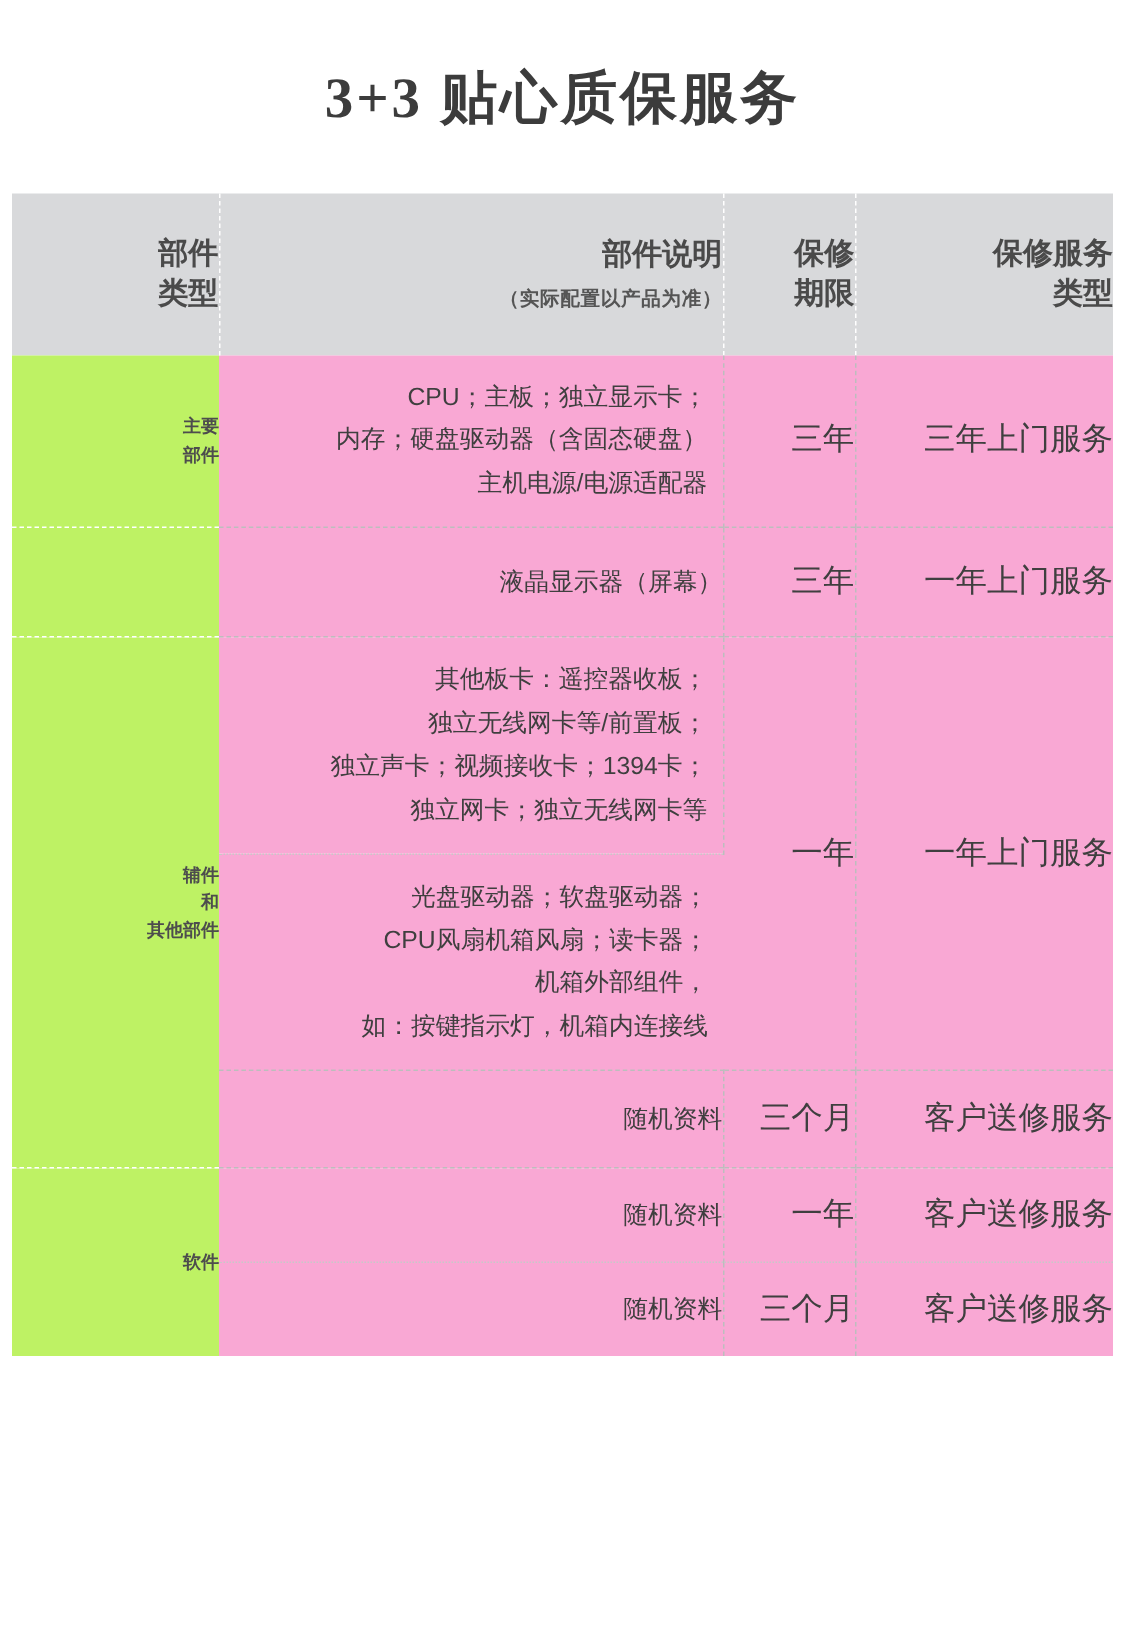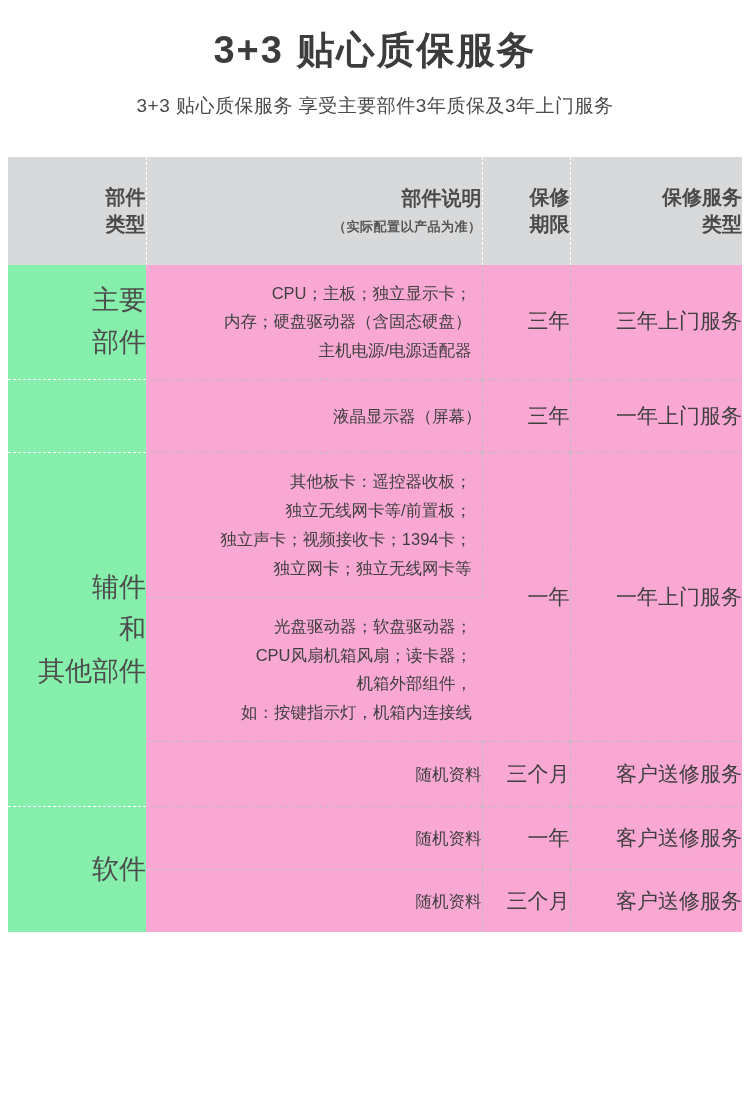--- a/index.html
+++ b/index.html
@@ -14,22 +14,23 @@
     color: #3a3a3a;
     overflow: hidden;
   }
   .page {
     width: 750px;
     height: 1097px;
     position: relative;
     box-sizing: border-box;
   }
   .header {
-    padding-top: 27px;
+    padding-top: 43px;
     text-align: center;
+    font-family: Liberation Serif, serif;
   }
   .title {
     font-size: 38px;
     font-weight: bold;
     letter-spacing: 2px;
     color: #3c3c3c;
     line-height: 1.25;
   }
   .subtitle {
     margin-top: 18px;
@@ -71,24 +72,24 @@
   .head-sub {
     display: block;
     font-size: 13px;
     font-weight: bold;
     margin-top: 6px;
     color: #555;
     letter-spacing: 0.5px;
   }
 
   .type-cell {
-    background: #86efac;
+    background: #bef264;
     color: #4d4d4d;
-    font-weight: normal;
-    font-size: 27px;
+    font-weight: bold;
+    font-size: 12px;
     line-height: 1.55;
     border-top: 1px dashed #ffffff;
   }
   .type-cell.nb { border-top: none; }
 
   .body-cell {
     font-size: 16.5px;
     color: #3f3f3f;
     line-height: 1.75;
     background: #f9a8d4;
@@ -107,21 +108,20 @@
     color: #3f3f3f;
   }
 </style>
 </head>
 <body>
 
 <div class="page">
 
   <div class="header">
     <div class="title">3+3 贴心质保服务</div>
-    <div class="subtitle">3+3 贴心质保服务 享受主要部件3年质保及3年上门服务</div>
   </div>
 
   <div class="table-wrap">
     <table class="warranty">
       <colgroup>
         <col class="c-type">
         <col class="c-desc">
         <col class="c-term">
         <col class="c-svc">
       </colgroup>

